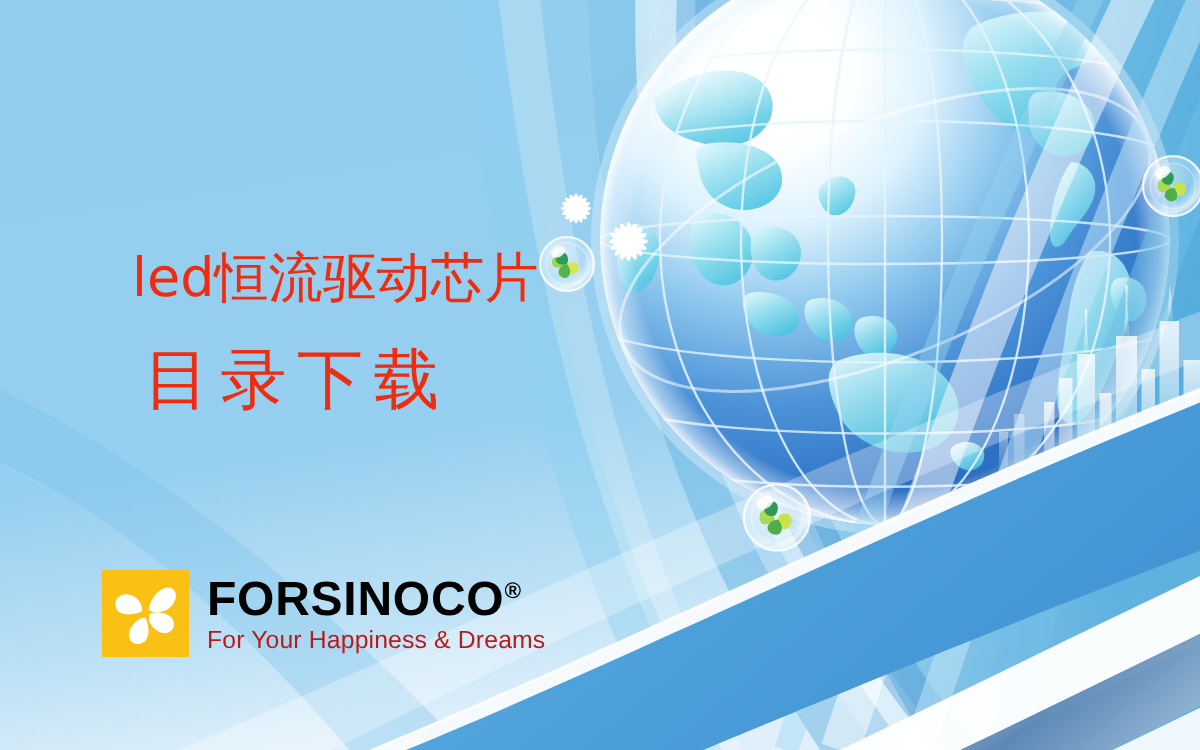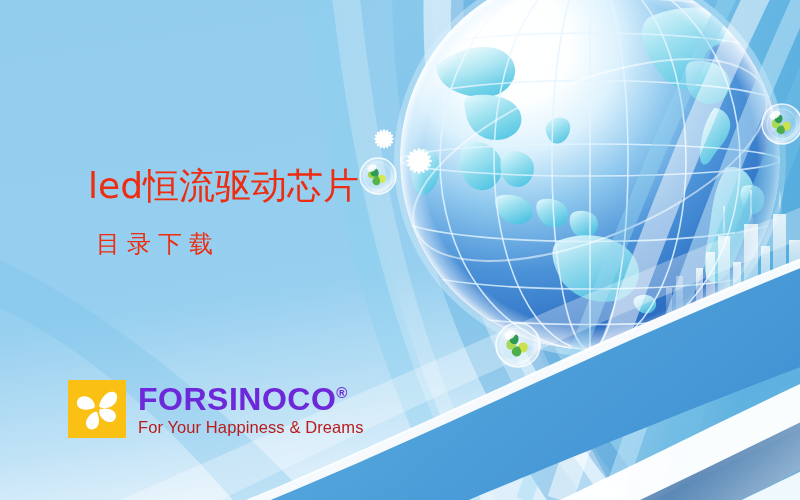--- a/index.html
+++ b/index.html
@@ -42,21 +42,21 @@
   }
   .headline-line-1 {
     left: 88px;
     top: 168px;
     font-size: 36px;
     letter-spacing: 0px;
   }
   .headline-line-2 {
     left: 96px;
     top: 232px;
-    font-size: 24px;
+    font-size: 44px;
     letter-spacing: 7px;
   }
 
   
   .logo-lockup {
     position: absolute;
     left: 68px;
     top: 380px;
     display: flex;
     align-items: stretch;
@@ -69,21 +69,21 @@
     position: relative;
   }
   .logo-mark svg { display: block; }
   .logo-text {
     margin-left: 12px;
     display: flex;
     flex-direction: column;
     justify-content: center;
   }
   .logo-wordmark {
-    color: #6d28d9;
+    color: #000000;
     font-family: "Liberation Sans", "DejaVu Sans", sans-serif;
     font-weight: bold;
     font-size: 32px;
     line-height: 1;
     letter-spacing: 0.5px;
     white-space: nowrap;
     position: relative;
   }
   .logo-reg {
     font-size: 15px;

